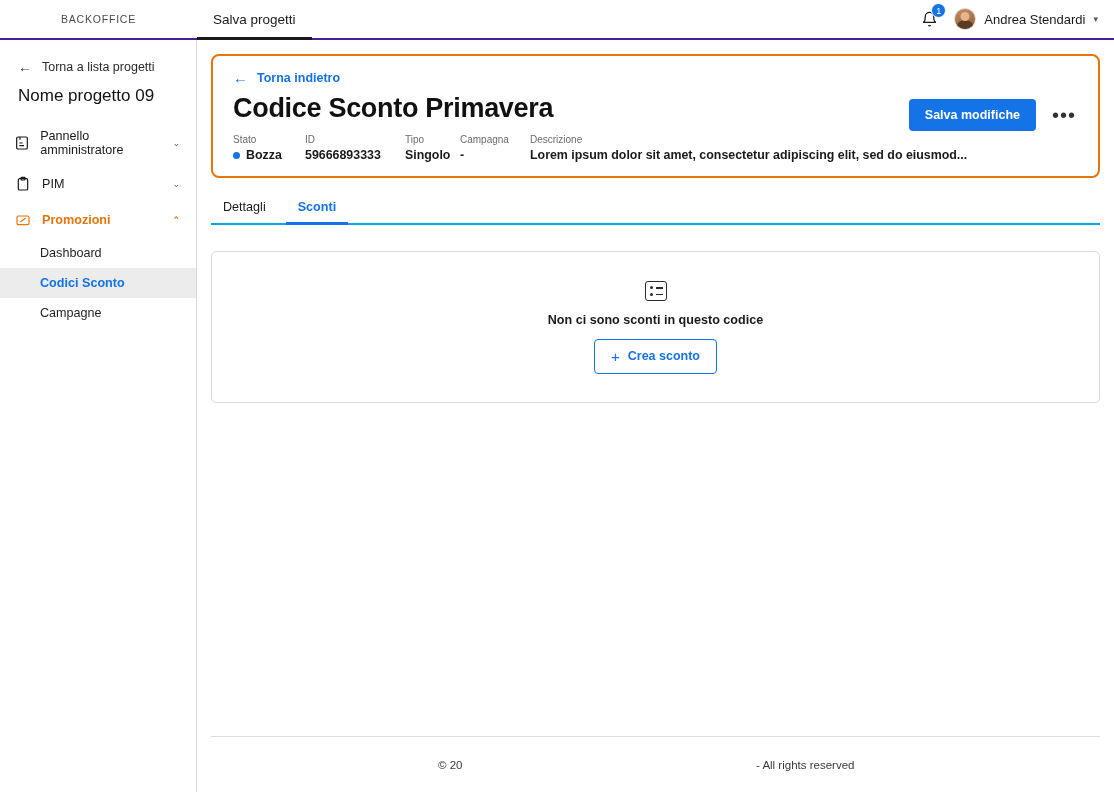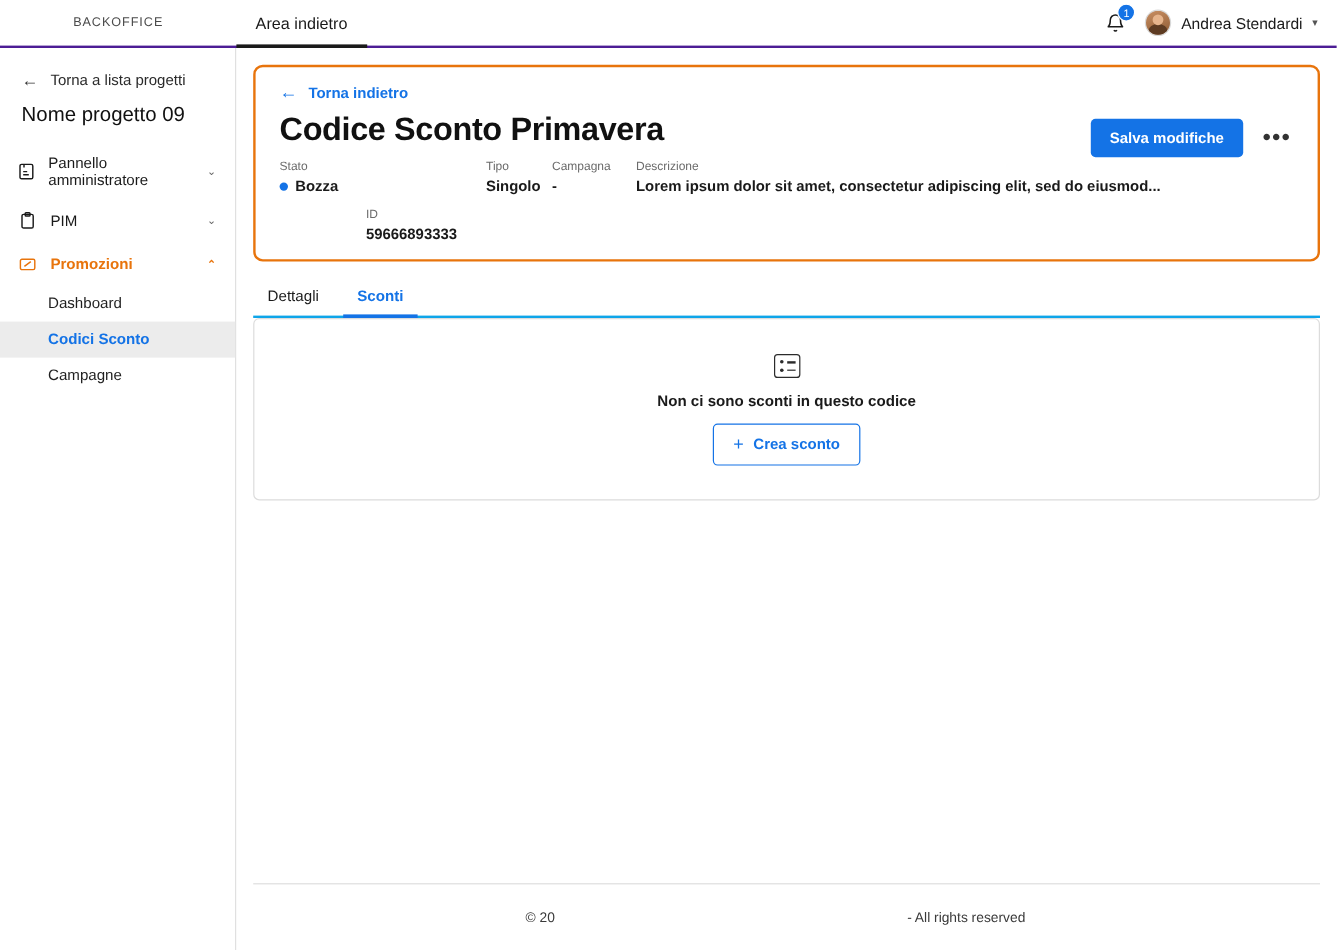--- a/index.html
+++ b/index.html
@@ -257,21 +257,21 @@
     padding: 0 4px;
     line-height: 1;
   }
   .meta {
     display: flex;
     gap: 0;
     align-items: flex-start;
   }
   .meta-col { padding-right: 14px; }
   .meta-col.c1 { width: 72px; }
-  .meta-col.c2 { width: 100px; margin-top: 40px; }
+  .meta-col.c2 { width: 100px; }
   .meta-col.c3 { width: 55px; }
   .meta-col.c4 { width: 70px; }
   .meta-col.c5 { flex: 1; }
   .meta-label {
     font-size: 10px;
     color: #6b6b6b;
     margin-bottom: 3px;
   }
   .meta-value {
     font-size: 12.4px;
@@ -309,21 +309,21 @@
   }
   .tab.active::after {
     content: "";
     position: absolute;
     left: 0; right: 0; bottom: -2px;
     height: 3px;
     background: #1473e6;
   }
 
   .panel {
-    margin-top: 0;
+    margin-top: 26px;
     border: 1px solid #dcdcdc;
     border-radius: 5px;
     background: #fff;
     height: 152px;
     display: flex;
     flex-direction: column;
     align-items: center;
     justify-content: center;
     gap: 12px;
   }
@@ -387,21 +387,21 @@
   .footer .rights { position: absolute; left: 545px; }
 </style>
 </head>
 <body>
 
 <div class="app">
 
   <div class="topbar">
     <div class="brand">BACKOFFICE</div>
     <div class="topnav">
-      <div class="topnav-item active">Area indietro</div>
+      <div class="topnav-item active">Salva progetti</div>
     </div>
     <div class="topbar-right">
       <div class="bell-wrap">
         <svg width="17" height="17" viewBox="0 0 24 24" fill="none" stroke="#1a1a1a" stroke-width="1.8">
           <path d="M18 8a6 6 0 1 0-12 0c0 7-3 8-3 8h18s-3-1-3-8"></path>
           <path d="M13.7 20a1.9 1.9 0 0 1-3.4 0"></path>
         </svg>
         <span class="badge">1</span>
       </div>
       <div class="user-chip">

